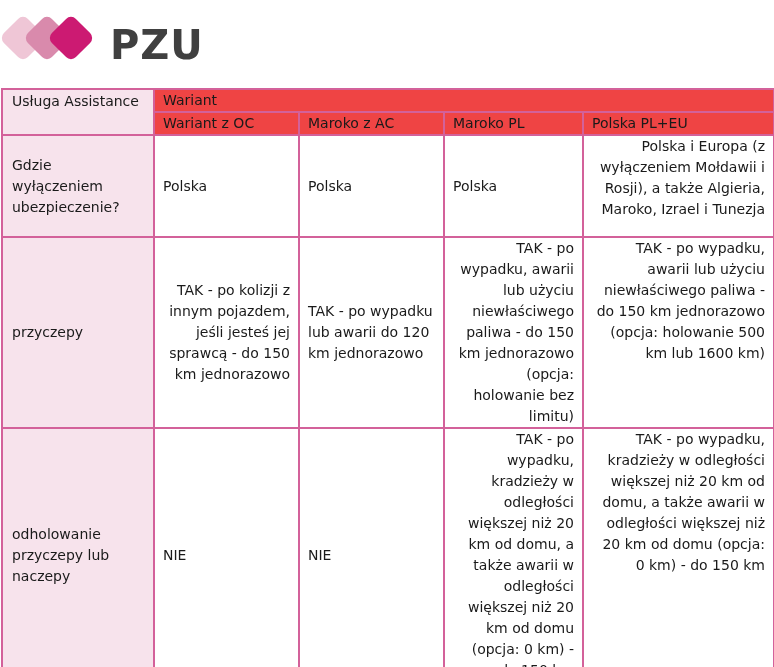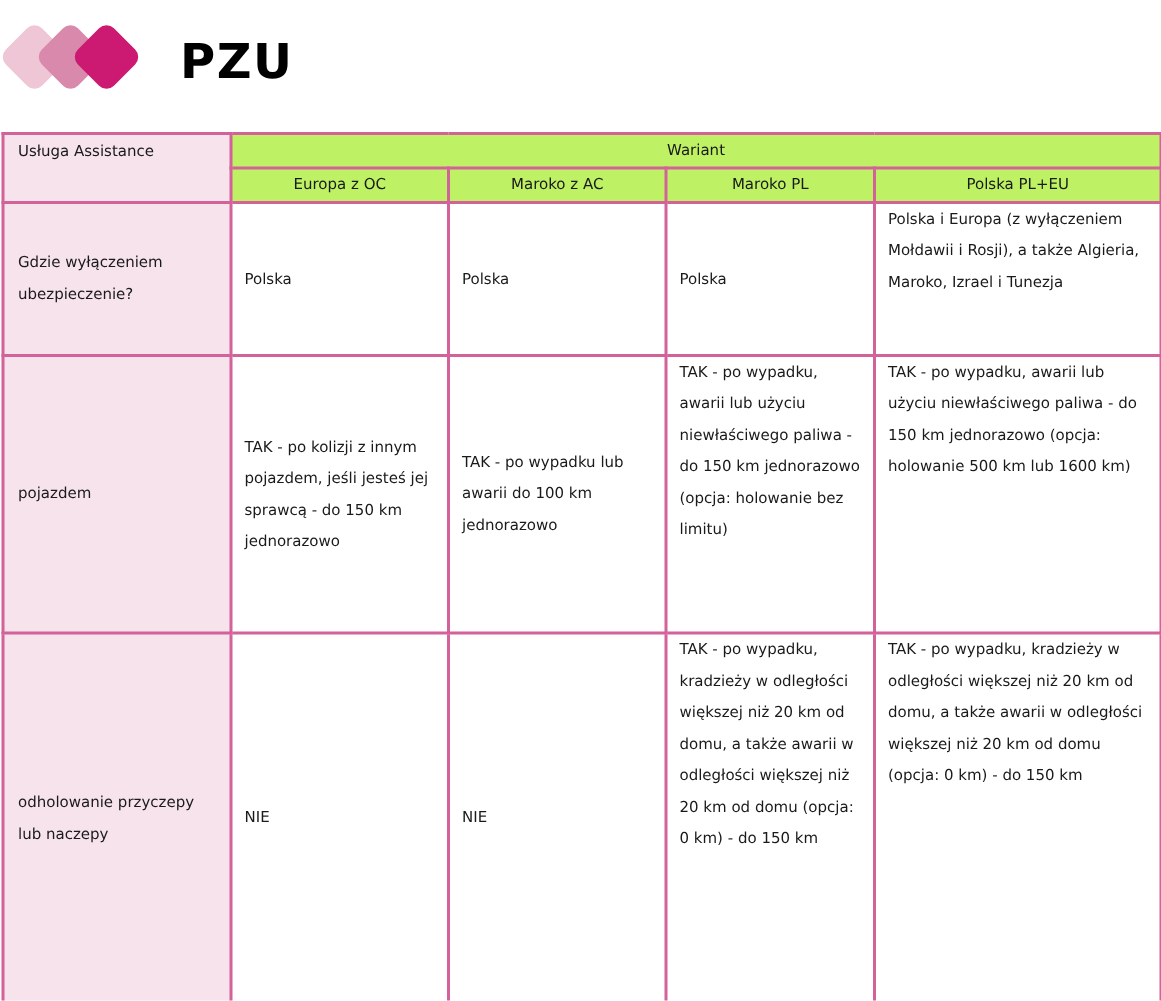--- a/index.html
+++ b/index.html
@@ -2,28 +2,28 @@
 <html><head>
 <meta charset="utf-8">
 <style>
   html, body { margin: 0; padding: 0; background: #ffffff; }
   body { width: 774px; height: 667px; position: relative; overflow: hidden; font-family: "DejaVu Sans", sans-serif; color: #1a1a1a; }
   .logo { position: absolute; left: 0; top: 0; width: 774px; height: 86px; }
   .diamond { position: absolute; width: 34px; height: 34px; border-radius: 7px; transform: rotate(45deg); top: 21px; }
   .d1 { left: 6px; background: #efc6d6; }
   .d2 { left: 30px; background: #d98aac; }
   .d3 { left: 54px; background: #cc1a72; }
-  .brand { position: absolute; left: 110px; top: 22px; font-family: "DejaVu Sans", sans-serif; font-weight: bold; font-size: 32px; letter-spacing: 1px; color: #000000; margin-left: 10px; }
+  .brand { position: absolute; left: 110px; top: 22px; font-family: "DejaVu Sans", sans-serif; font-weight: bold; font-size: 40px; letter-spacing: 1px; color: #404040; }
 
   table.grid { position: absolute; left: 1px; top: 88px; border-collapse: collapse; table-layout: fixed; width: 772px; }
-  table.grid td, table.grid th { border: 2px solid #d3619a; padding: 0 8px; vertical-align: middle; font-weight: normal; font-size: 10px; line-height: 21px; }
-  .head { background: #bef264; text-align: center; }
+  table.grid td, table.grid th { border: 2px solid #d3619a; padding: 0 8px; vertical-align: middle; font-weight: normal; font-size: 14px; line-height: 21px; }
+  .head { background: #ef4444; }
   .rowhead { background: #f7e3ec; text-align: left; padding-left: 9px !important; }
   .center { text-align: left; }
-  .left { text-align: left; vertical-align: top !important; }
+  .left { text-align: right; vertical-align: top !important; }
 </style>
 </head>
 <body>
 
 <div class="logo">
   <div class="diamond d1"></div>
   <div class="diamond d2"></div>
   <div class="diamond d3"></div>
   <div class="brand">PZU</div>
 </div>
@@ -35,36 +35,36 @@
     <col style="width:145px">
     <col style="width:139px">
     <col style="width:191px">
   </colgroup>
   <tbody>
       <tr style="height:22px">
     <td class="rowhead" rowspan="2" style="vertical-align:top; padding-top:1px;">Usługa Assistance</td>
     <td class="head" colspan="4">Wariant</td>
   </tr>
   <tr style="height:20px">
-    <td class="head">Europa z OC</td>
+    <td class="head">Wariant z OC</td>
     <td class="head">Maroko z AC</td>
     <td class="head">Maroko PL</td>
     <td class="head">Polska PL+EU</td>
   </tr>
   <tr style="height:102px">
     <td class="rowhead">Gdzie wyłączeniem ubezpieczenie?</td>
     <td class="center">Polska</td>
     <td class="center">Polska</td>
     <td class="center">Polska</td>
     <td class="left" style="padding-top:0;">Polska i Europa (z wyłączeniem Mołdawii i Rosji), a także Algieria, Maroko, Izrael i Tunezja</td>
   </tr>
   <tr style="height:185px">
-    <td class="rowhead">pojazdem</td>
+    <td class="rowhead">przyczepy</td>
     <td class="left" style="vertical-align:middle !important;border-radius:11px;">TAK - po kolizji z innym pojazdem, jeśli jesteś jej sprawcą - do 150 km jednorazowo</td>
-    <td class="center">TAK - po wypadku lub awarii do 100 km jednorazowo</td>
+    <td class="center">TAK - po wypadku lub awarii do 120 km jednorazowo</td>
     <td class="left">TAK - po wypadku, awarii lub użyciu niewłaściwego paliwa - do 150 km jednorazowo (opcja: holowanie bez limitu)</td>
     <td class="left">TAK - po wypadku, awarii lub użyciu niewłaściwego paliwa - do 150 km jednorazowo (opcja: holowanie 500 km lub 1600 km)</td>
   </tr>
   <tr style="height:247px">
     <td class="rowhead">odholowanie przyczepy lub naczepy</td>
     <td class="center">NIE</td>
     <td class="center">NIE</td>
     <td class="left">TAK - po wypadku, kradzieży w odległości większej niż 20 km od domu, a także awarii w odległości większej niż 20 km od domu (opcja: 0 km) - do 150 km</td>
     <td class="left">TAK - po wypadku, kradzieży w odległości większej niż 20 km od domu, a także awarii w odległości większej niż 20 km od domu (opcja: 0 km) - do 150 km</td>
   </tr>

